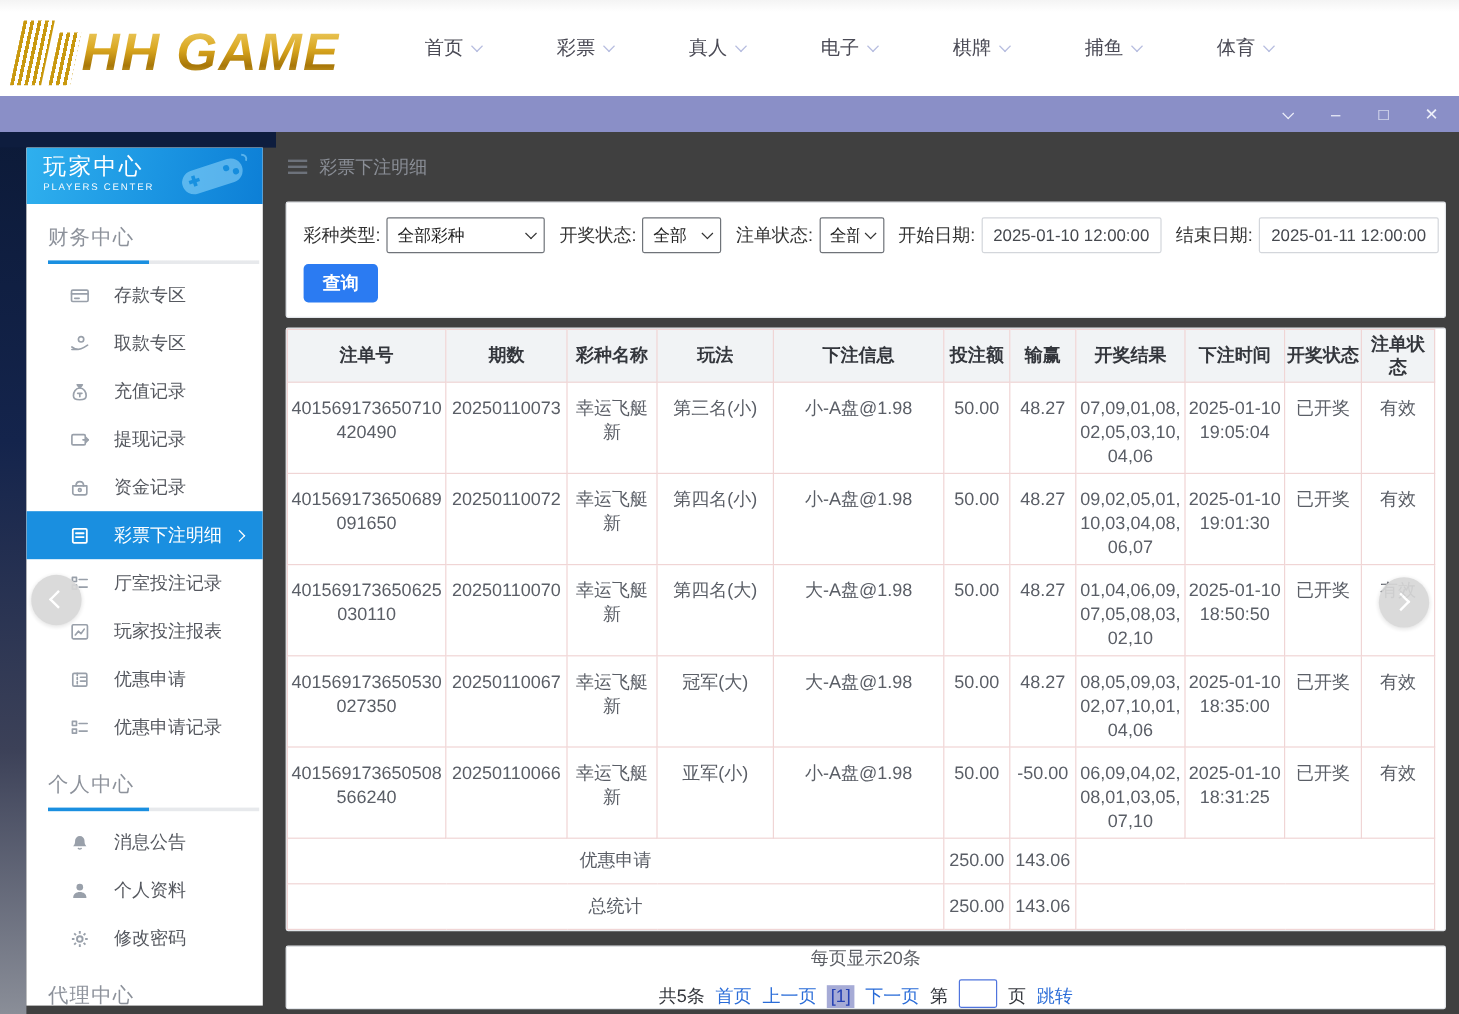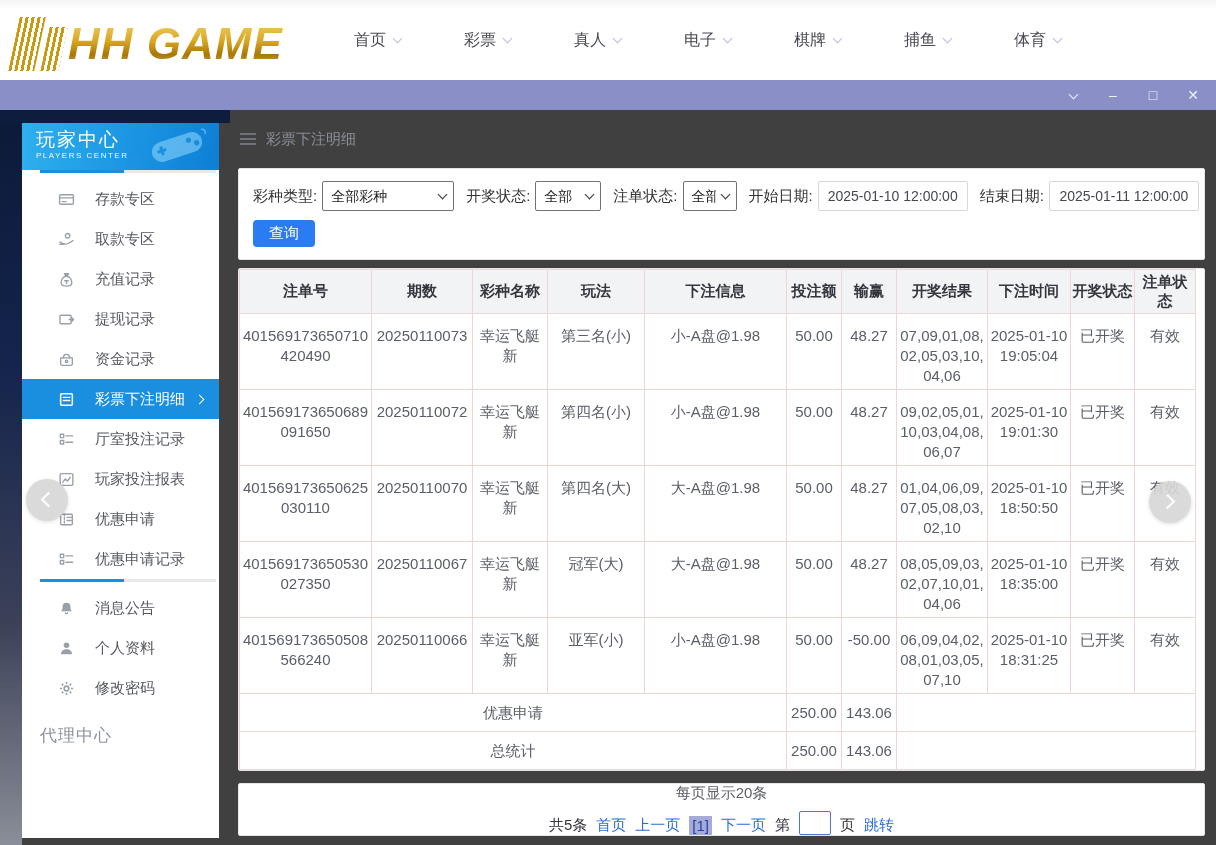--- a/index.html
+++ b/index.html
@@ -55,21 +55,21 @@
   .card { background:#fff; border:1px solid #e3e6ea; border-radius:2px; }
   .filter-card { margin:8px 0 0 8px; width:967px; padding:12px 14px; }
   .filter-row { display:flex; align-items:center; font-size:15px; color:#333; }
   .flabel { margin-right:5px; white-space:nowrap; }
   .fgap { margin-left:12px; }
   .sel { position:relative; display:inline-block; }
   .sel select { appearance:none; -webkit-appearance:none; height:30px; border:1px solid #6f7379; border-radius:2px; background:#fff; font-size:14px; color:#222; padding:0 20px 0 8px; font-family:inherit; }
   .sel::after { content:''; position:absolute; right:8px; top:10px; width:6px; height:6px; border-right:1.7px solid #333; border-bottom:1.7px solid #333; transform:rotate(45deg); pointer-events:none; }
   .sel-lottery select { width:132px; } .sel-draw select { width:66px; } .sel-order select { width:54px; }
   .dateinput { width:150px; height:30px; border:1px solid #d3d6db; border-radius:2px; font-size:14px; color:#45484e; text-align:center; font-family:inherit; }
-  .btn-query { margin-top:9px; width:62px; height:27px; background:#2b7bf2; color:#fff; border:none; border-radius:4px; font-size:15px; cursor:pointer; font-family:inherit; }
+  .btn-query { margin-top:9px; width:62px; height:32px; background:#2b7bf2; color:#fff; border:none; border-radius:4px; font-size:15px; cursor:pointer; font-family:inherit;font-weight:bold; }
 
   .table-card { margin:8px 0 0 8px; width:967px; padding:0 8px 0 0; border-radius:2px; }
   table { border-collapse:collapse; table-layout:fixed; width:900px; font-size:15px; color:#5a5e66; }
   th,td { border:1px solid #f0d5d5; text-align:center; word-break:break-all; }
   thead th { height:44px; background:#f1f3f5; color:#33363c; font-size:15px; font-weight:bold; padding:0 1px; }
   tbody td { height:76px; vertical-align:top; padding:12px 2px 0 2px; line-height:20px; background:#fff; }
   tr.sumrow td { height:38px; padding-top:9px; }
 
   .pager-card { margin:12px 0 0 8px; width:967px; height:53px; display:flex; align-items:center; justify-content:space-between; padding:0 14px; font-size:15px; color:#5d6066;flex-direction:column; }
   .pager-right { display:flex; align-items:flex-end; gap:9px; color:#33363c; }
@@ -142,20 +142,21 @@
             <circle cx="52" cy="22" r="9"></circle>
           <circle cx="49" cy="19" r="2.6" fill="#1b95e2"></circle>
             <circle cx="56" cy="24" r="2.6" fill="#1b95e2"></circle>
           <rect x="16" y="19.5" width="9" height="3" fill="#1b95e2"></rect>
             <rect x="19" y="16.5" width="3" height="9" fill="#1b95e2"></rect>
         </g>
         <path d="M60 4c3 0 5 2 4 5" stroke="#9fe0ff" fill="none" stroke-width="1.6"></path>
       </svg>
     </div>
     <div id="sb-body">
+        <div class="sb-section-title">财务中心</div>
         <div class="sb-rule"></div>
         <div class="sb-item">
           <span class="icn">
             <svg width="17" height="17" viewBox="0 0 16 16" fill="none" stroke="#99a0aa" stroke-width="1.3" stroke-linecap="round" stroke-linejoin="round">
               <rect x="1.5" y="3.5" width="13" height="9" rx="1"></rect>
               <line x1="1.5" y1="6.5" x2="14.5" y2="6.5"></line>
               <line x1="4" y1="10" x2="7.5" y2="10"></line>
             </svg>
           </span>
           <span>存款专区</span>
@@ -245,20 +246,21 @@
           <span class="icn">
             <svg width="17" height="17" viewBox="0 0 16 16" fill="none" stroke="#99a0aa" stroke-width="1.3" stroke-linecap="round" stroke-linejoin="round">
               <rect x="2.2" y="3" width="3.2" height="3.2"></rect>
               <line x1="7.5" y1="4.6" x2="13.8" y2="4.6"></line>
               <rect x="2.2" y="9" width="3.2" height="3.2"></rect>
               <line x1="7.5" y1="10.6" x2="13.8" y2="10.6"></line>
             </svg>
           </span>
           <span>优惠申请记录</span>
         </div>
+        <div class="sb-section-title">个人中心</div>
         <div class="sb-rule"></div>
         <div class="sb-item">
           <span class="icn">
             <svg width="17" height="17" viewBox="0 0 16 16">
               <path d="M8 2.6a3.7 3.7 0 0 1 3.7 3.7c0 3 .9 3.6 1.6 4.3H2.7c.7-.7 1.6-1.3 1.6-4.3A3.7 3.7 0 0 1 8 2.6z" fill="#99a0aa"></path>
               <path d="M6.7 11.8a1.35 1.35 0 0 0 2.6 0" fill="none" stroke="#99a0aa" stroke-width="1.2"></path>
             </svg>
           </span>
           <span>消息公告</span>
         </div>

